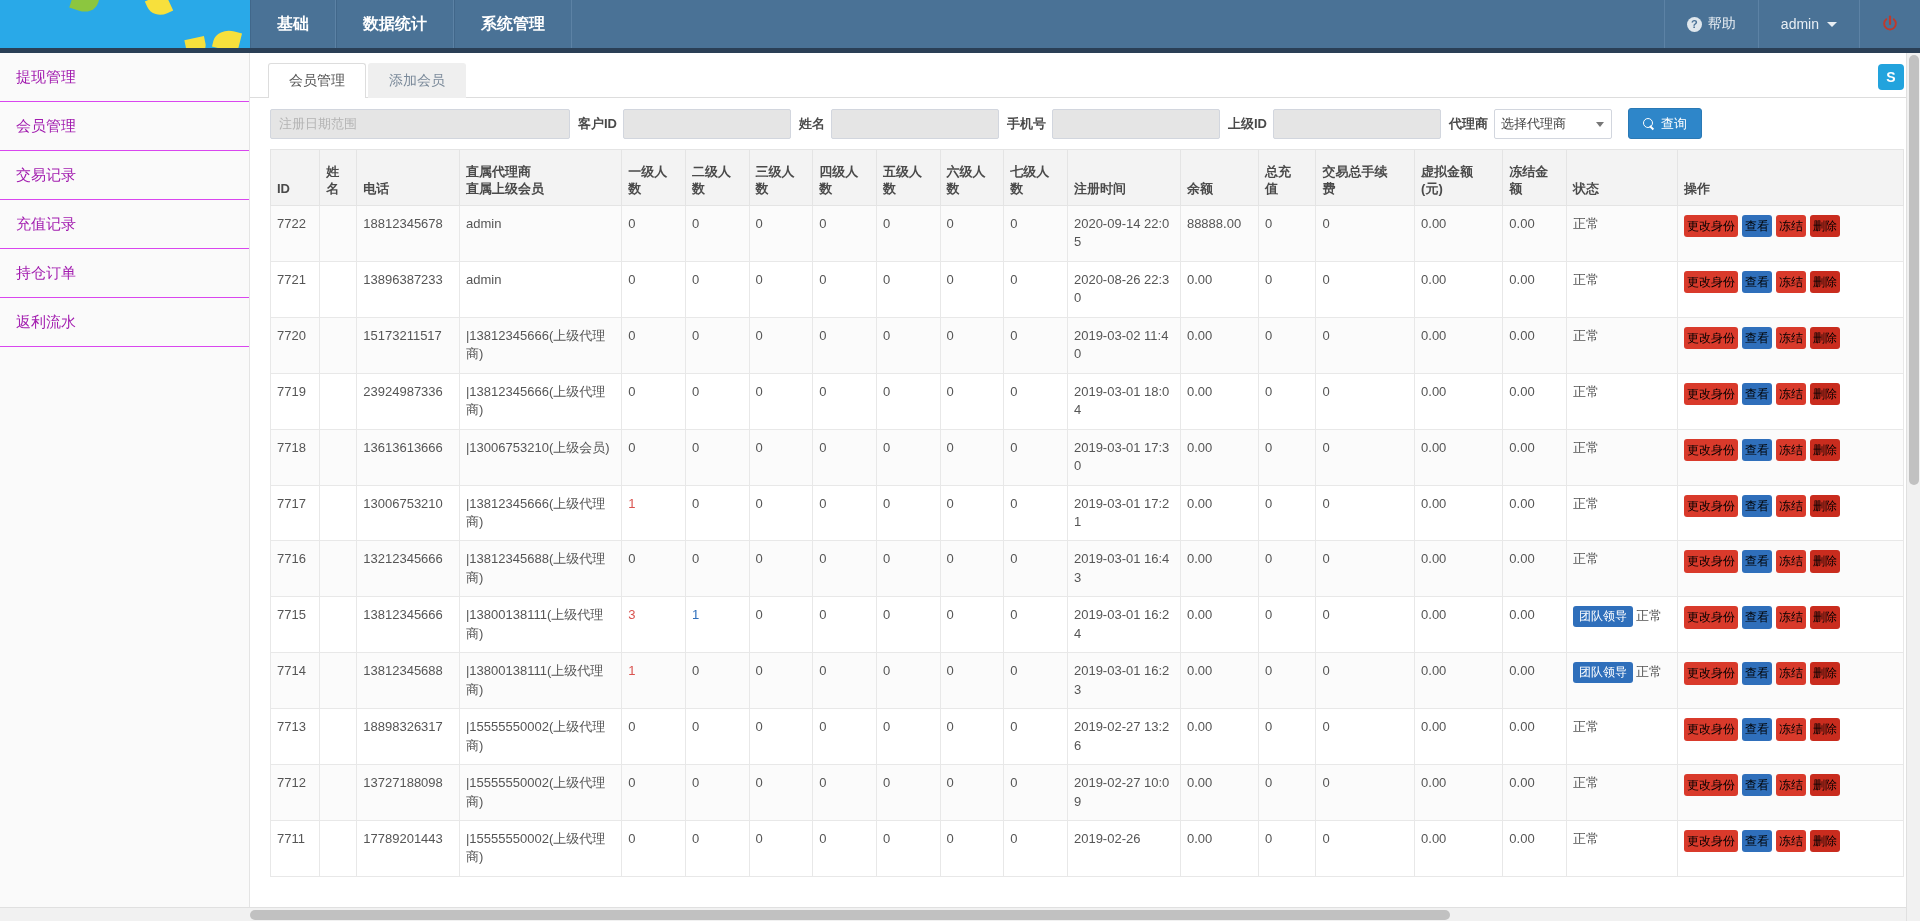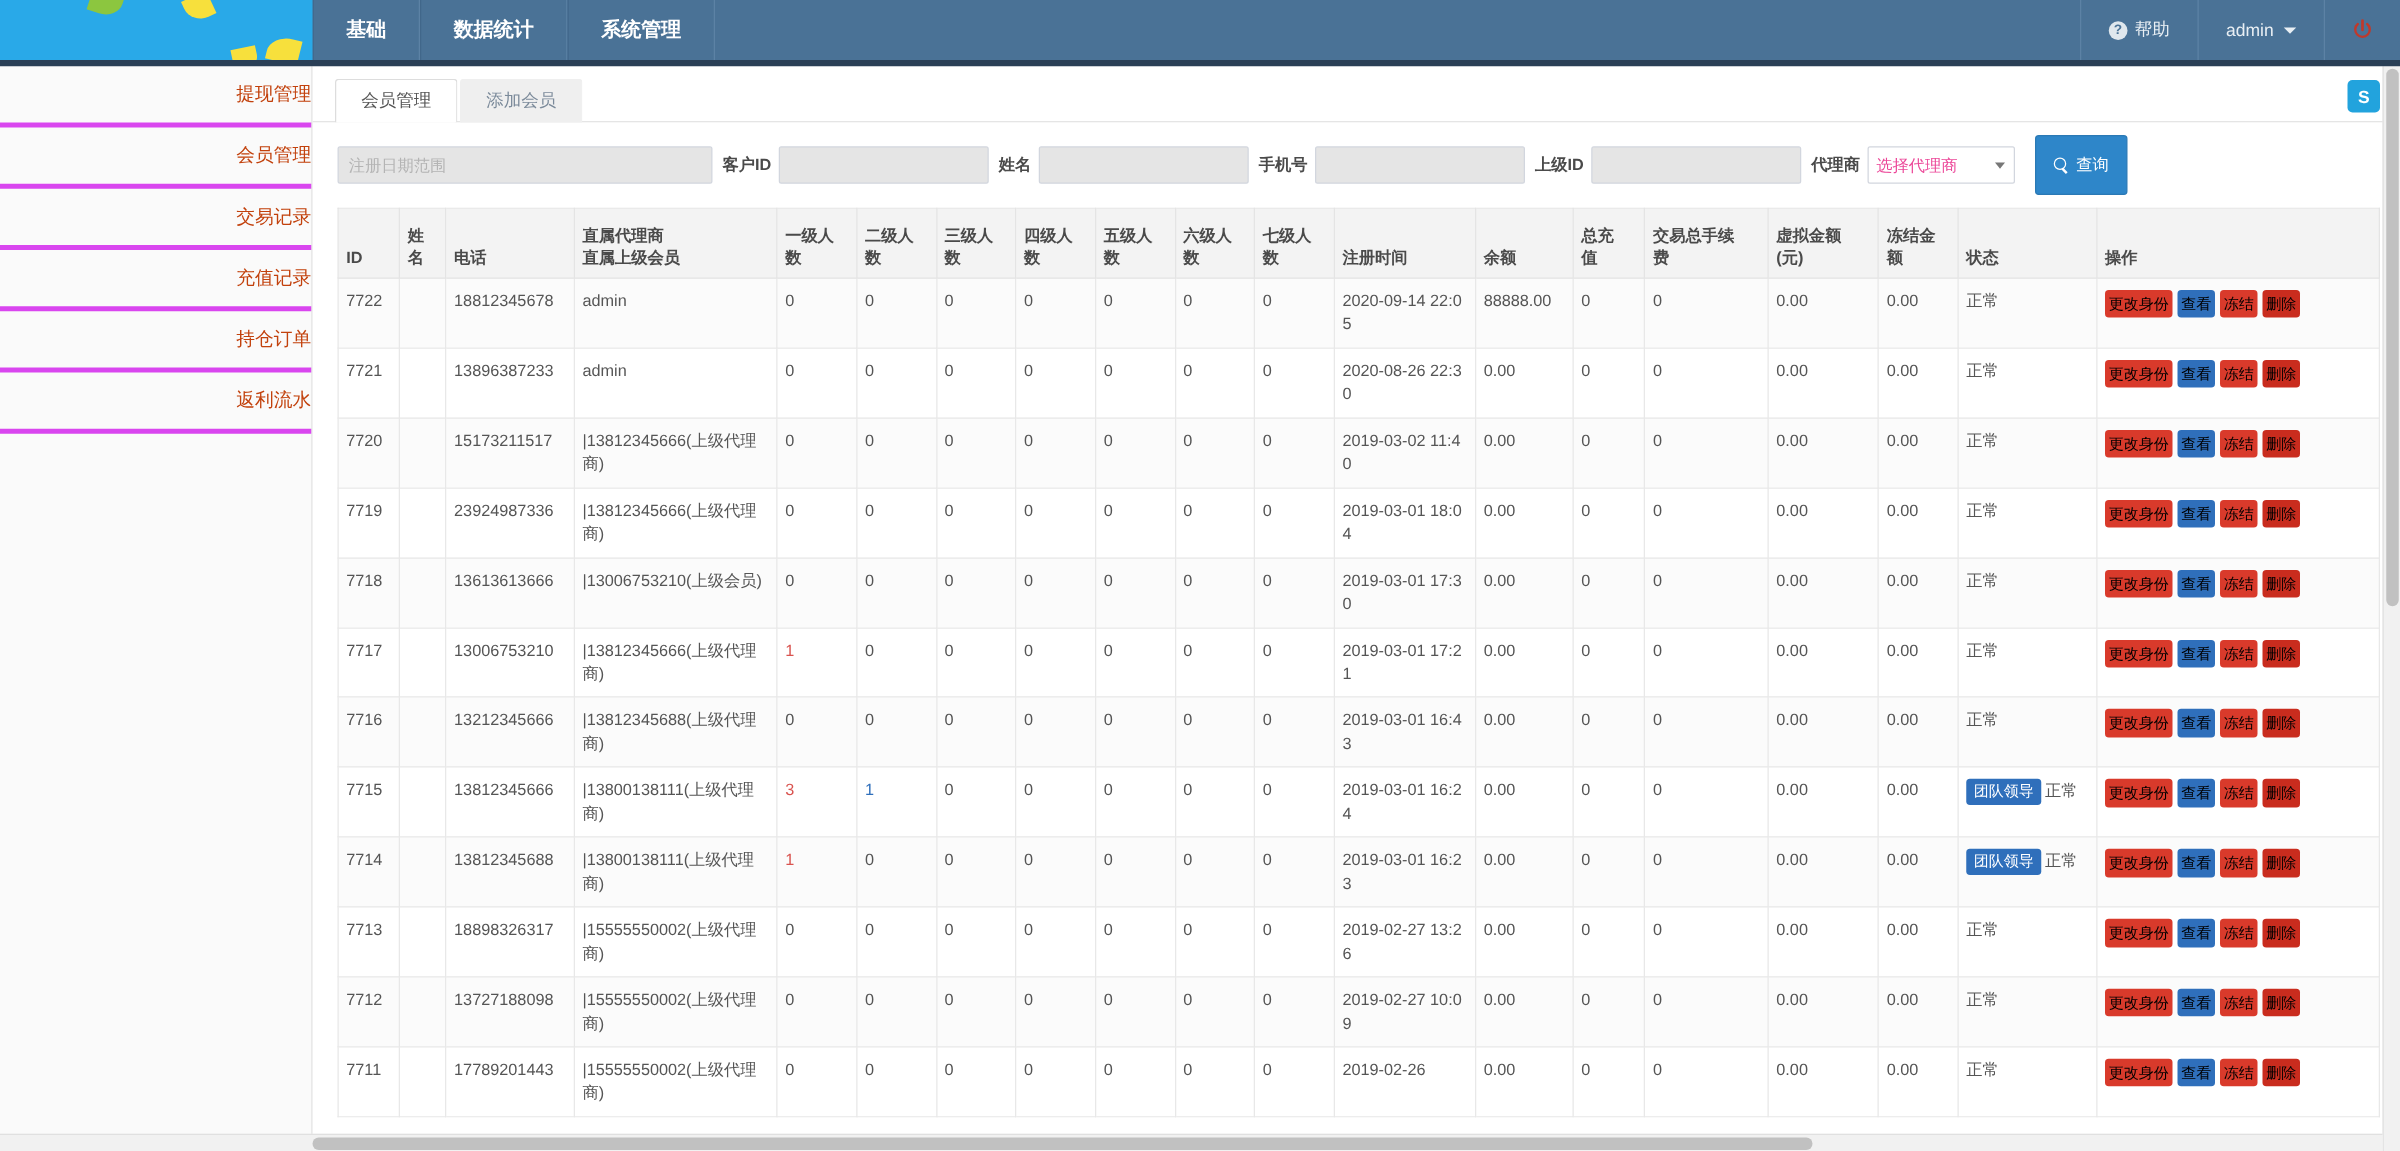--- a/index.html
+++ b/index.html
@@ -68,22 +68,22 @@
   }
 
   
   .sidebar {
     position: absolute; top: 53px; left: 0; width: 250px; bottom: 0;
     background: #fafafa; border-right: 1px solid #e4e4e4;
     z-index: 20;
   }
   .side-item {
     height: 49px; display: flex; align-items: center;
-    padding-left: 16px; color: #c2410c; font-size: 15px;
-    border-bottom: 4px solid #d946ef; cursor: pointer; justify-content: flex-end;
+    padding-left: 16px; color: #a21caf; font-size: 15px;
+    border-bottom: 1px solid #d946ef; cursor: pointer;
   }
 
   
   .content {
     position: absolute; top: 53px; left: 250px; right: 0; bottom: 0;
     background: #fff; overflow: hidden;
   }
   .tabs {
     display: flex; align-items: flex-end; padding: 12px 0 0 18px;
     border-bottom: 1px solid #dddddd; height: 45px;
@@ -111,30 +111,30 @@
     height: 30px; border: 1px solid #d2d6de; border-radius: 2px;
     padding: 0 8px; font-size: 13px; font-family: inherit; color: #555;
     outline: none; background: #e5e5e5;
   }
   .fld input::placeholder { color: #b4b4b4; }
   .w-date { width: 300px; }
   .w-norm { width: 168px; }
   .sel-wrap { position: relative; }
   .sel-wrap select {
     height: 30px; width: 118px; border: 1px solid #d2d6de; border-radius: 2px;
-    padding: 0 6px; font-size: 13px; color: #ec4899; background: #fff;
+    padding: 0 6px; font-size: 13px; color: #404040; background: #fff;
     font-family: inherit; -webkit-appearance: none; appearance: none; outline: none;
   }
   .sel-caret {
     position: absolute; right: 8px; top: 13px; width: 0; height: 0;
     border-left: 4px solid transparent; border-right: 4px solid transparent;
     border-top: 5px solid #777; pointer-events: none;
   }
   .btn-query {
-    margin-left: 16px; height: 48px; padding: 0 14px;
+    margin-left: 16px; height: 31px; padding: 0 14px;
     background: #2e86c9; border: 1px solid #2a79b5; border-radius: 3px;
     color: #fff; font-size: 13px; cursor: pointer;
     display: inline-flex; align-items: center; gap: 6px;
     font-family: inherit;
   }
   .mag { display: inline-block; width: 12px; height: 12px; position: relative; }
   .mag::before {
     content: ""; position: absolute; left: 0; top: 0; width: 8px; height: 8px;
     border: 1.6px solid #fff; border-radius: 50%;
   }

